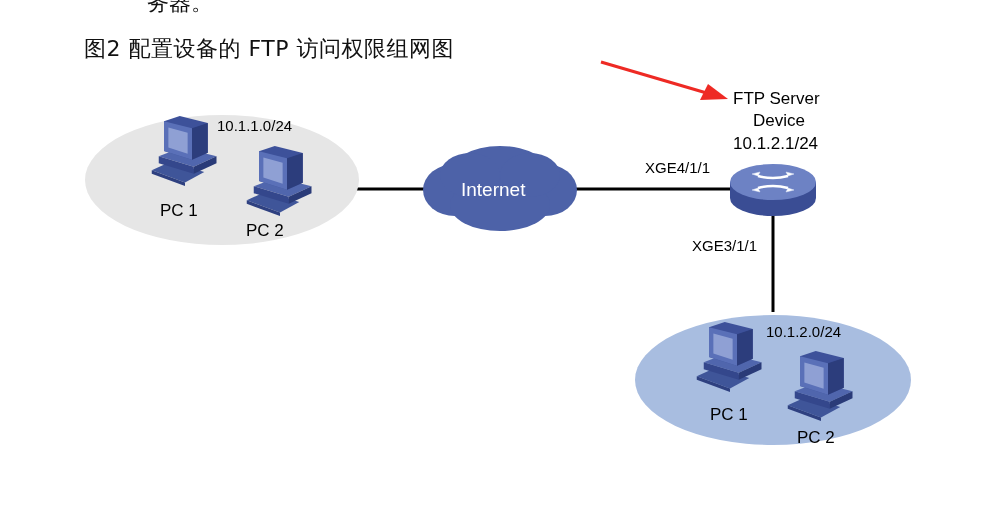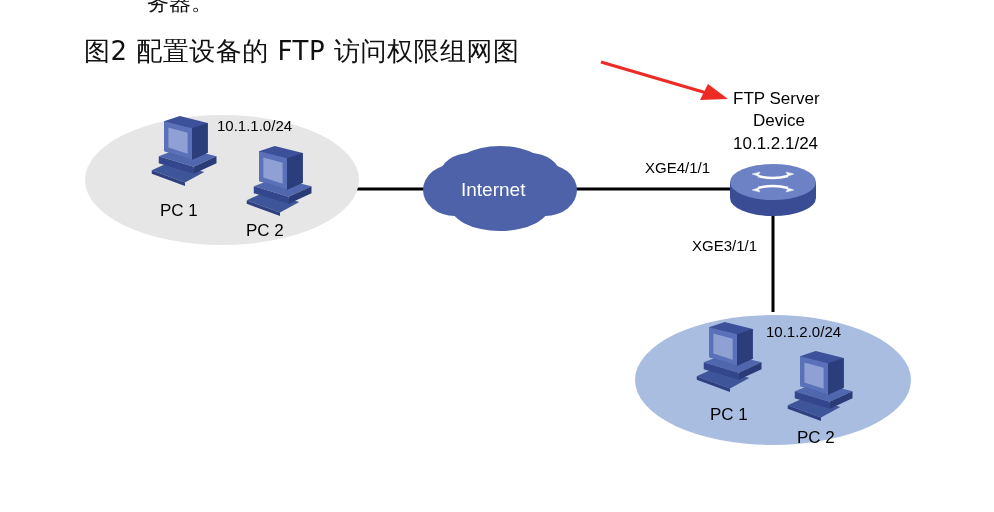--- a/index.html
+++ b/index.html
@@ -1,20 +1,20 @@
 <!DOCTYPE html>
 <html><head>
 <meta charset="utf-8">
 <style>
   html, body { margin:0; padding:0; background:#ffffff; }
   body { width:994px; height:512px; position:relative; overflow:hidden;
          font-family:"Liberation Sans", sans-serif; color:#000; }
   .prev-text { position:absolute; left:147px; top:-12px; font-size:22px;
                font-family:"DejaVu Sans", sans-serif; color:#111; }
-  .fig-title { position:absolute; left:84px; top:34px; font-size:26px;
+  .fig-title { position:absolute; left:84px; top:34px; font-size:22px;
                font-family:"DejaVu Sans", sans-serif; color:#111; letter-spacing:0.5px; }
   svg { position:absolute; left:0; top:0; }
   .lbl { font-family:"Liberation Sans", sans-serif; font-size:17px; fill:#000; }
   .lbl-sm { font-family:"Liberation Sans", sans-serif; font-size:15px; fill:#000; }
   .lbl-cloud { font-family:"Liberation Sans", sans-serif; font-size:19px; fill:#ffffff; }
 </style>
 </head>
 <body>
 
 <div class="prev-text">务器。</div>

